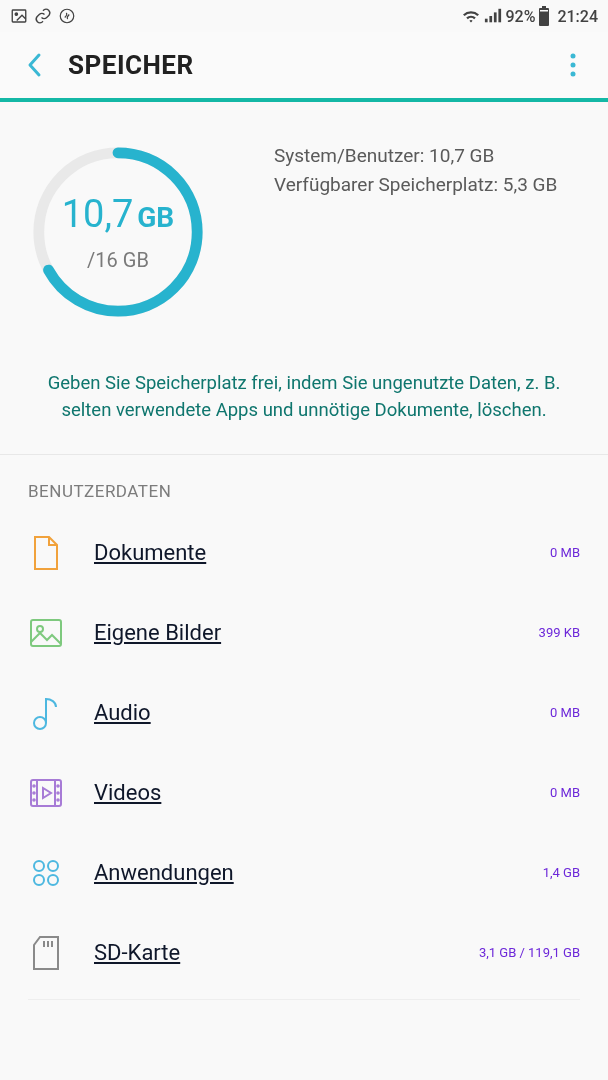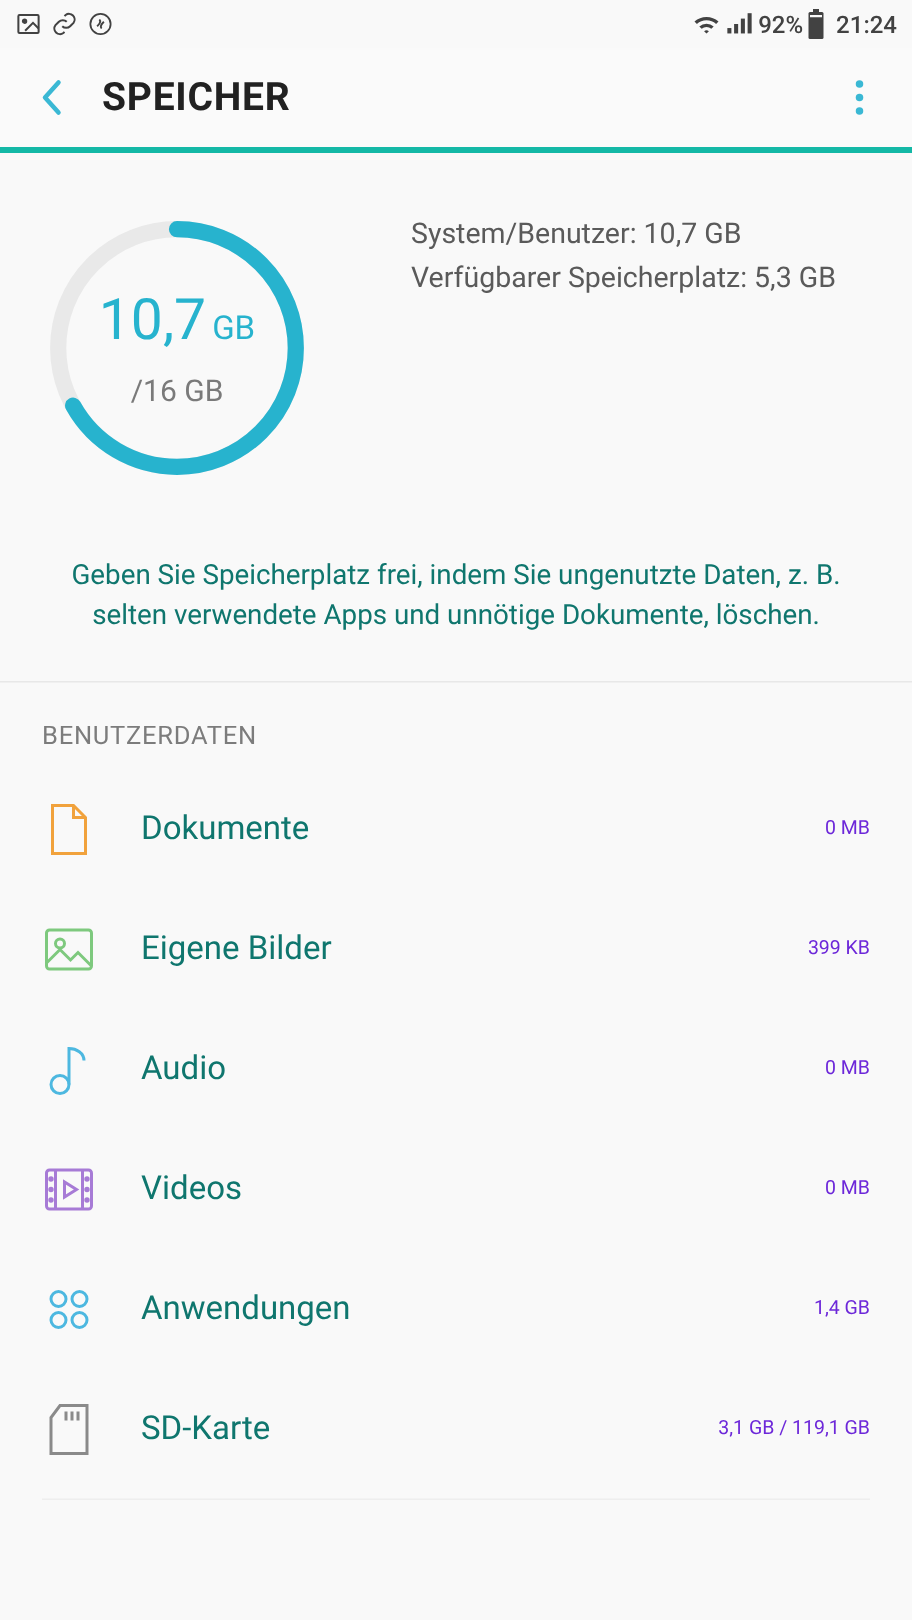--- a/index.html
+++ b/index.html
@@ -86,21 +86,21 @@
       justify-content: center;
     }
     .gauge-used {
       color: #27b3ce;
       font-size: 38px;
       font-weight: 400;
       display: flex;
       align-items: baseline;
       gap: 4px;
     }
-    .gauge-used-unit { font-size: 22px; font-weight: 400;}
+    .gauge-used-unit { font-size: 28px; font-weight: 700;}
     .gauge-total {
       color: #7a7a7a;
       font-size: 20px;
       margin-top: 12px;
     }
     .usage-text p {
       color: #5a5a5a;
       font-size: 19px;
       line-height: 1.5;
       margin-left: 36px;
@@ -132,22 +132,23 @@
     .list-icon {
       width: 36px;
       height: 36px;
       display: flex;
       align-items: center;
       justify-content: center;
       flex-shrink: 0;
     }
     .list-label {
       font-size: 22px;
-      color: #0f766e;
+      color: #0f172a;
       flex: 1;
+      text-decoration: underline;
     }
     .list-value {
       font-size: 13px;
       color: #6d28d9;
     }
     .divider {
       height: 1px;
       background: #eeeeee;
       margin: 6px 28px 0 28px;
     }

